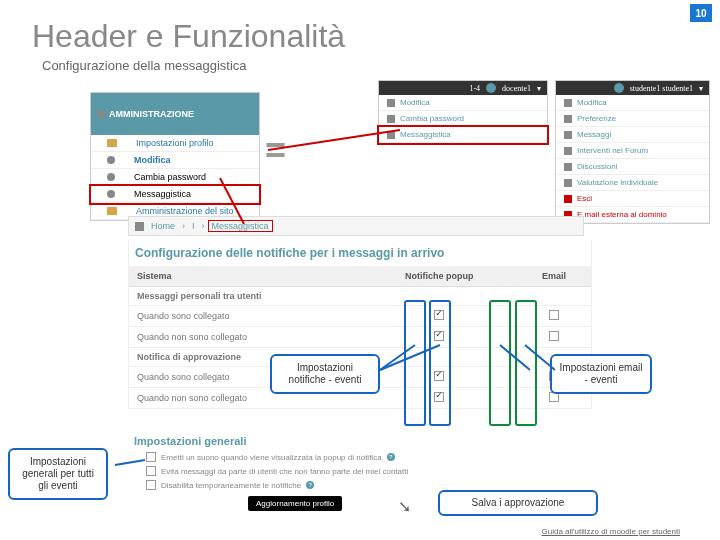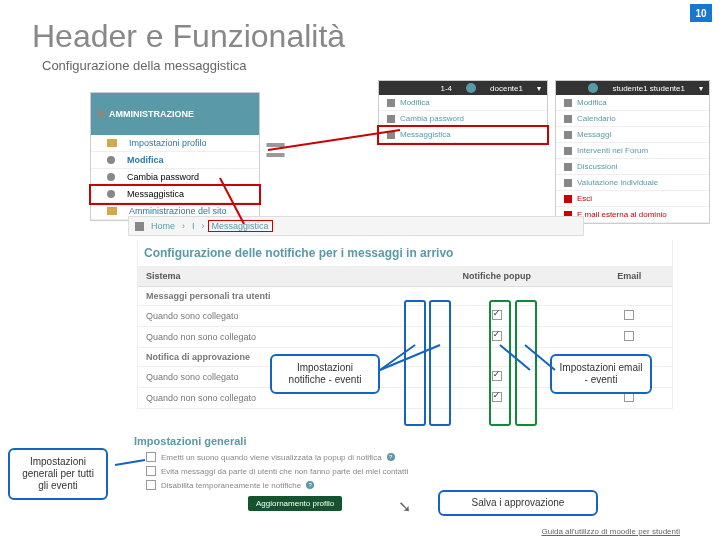--- a/index.html
+++ b/index.html
@@ -6,66 +6,66 @@
   body { font-family: Arial, sans-serif; width: 720px; height: 540px; background: #fff; position: relative; overflow: hidden; }
   
   .page-number { position: absolute; top: 4px; right: 8px; width: 22px; height: 18px; background: #1976d2; color: #fff; font-size: 10px; font-weight: bold; display: flex; align-items: center; justify-content: center; }
   
   .title { position: absolute; top: 18px; left: 32px; font-size: 32px; font-weight: 300; color: #888; }
   .subtitle { position: absolute; top: 58px; left: 42px; font-size: 13px; color: #666; }
   
   
   .admin-panel { position: absolute; top: 92px; left: 90px; width: 170px; background: #fff; border: 1px solid #ccc; font-size: 9px; }
   .admin-header { background: #5a9aa8; color: #fff; padding: 16px 6px; font-weight: bold; display: flex; align-items: center; gap: 4px; }
-  .admin-item { padding: 3px 6px 3px 16px; border-bottom: 1px solid #eee; display: flex; align-items: center; gap: 12px; }
+  .admin-item { padding: 3px 6px 3px 16px; border-bottom: 1px solid #eee; display: flex; align-items: center; gap: 19px; }
   .admin-item.blue { color: #2a7aa8; }
   .admin-item.bold { font-weight: bold; color: #2a7aa8; }
   .folder-icon { width: 10px; height: 8px; background: #d4a84a; display: inline-block; }
   .gear-icon { width: 8px; height: 8px; border-radius: 50%; background: #888; display: inline-block; }
   .admin-item.highlighted { outline: 2px solid #c00; }
   
   .equals { position: absolute; top: 130px; left: 265px; font-size: 36px; font-weight: bold; color: #999; }
   
   
   .user-panel { position: absolute; top: 80px; left: 378px; width: 170px; background: #fff; border: 1px solid #ccc; font-size: 8px; }
-  .user-top { background: #333; color: #fff; padding: 2px 6px; display: flex; justify-content: flex-end; gap: 14px; align-items: center; }
+  .user-top { background: #333; color: #fff; padding: 2px 6px; display: flex; justify-content: flex-end; gap: 6px; align-items: center; font-family: Liberation Serif, serif; }
   .user-item { padding: 3px 8px; border-bottom: 1px solid #eee; color: #5a9aa8; display: flex; align-items: center; gap: 5px; }
   .user-item.highlighted { outline: 2px solid #c00; }
   .mini-icon { width: 8px; height: 8px; background: #888; display: inline-block; }
   .avatar { width: 10px; height: 10px; border-radius: 50%; background: #5a9aa8; display: inline-block; }
   
   
   .user-panel2 { position: absolute; top: 80px; left: 555px; width: 155px; background: #fff; border: 1px solid #ccc; font-size: 8px; }
   .user-panel2 .user-item { color: #5a9aa8; }
   .user-item.red { color: #c00; }
   
   
   .breadcrumb { position: absolute; top: 216px; left: 128px; width: 456px; background: #f5f5f5; border: 1px solid #ddd; font-size: 9px; padding: 4px 6px; color: #5a9aa8; display: flex; align-items: center; gap: 4px; }
   .bc-item { padding: 0 3px; }
   .bc-item.highlighted { outline: 1px solid #c00; }
   .home-icon { width: 9px; height: 9px; background: #888; display: inline-block; }
   
   
-  .config-panel { position: absolute; top: 240px; left: 137px; width: 536px; background: #fff; font-size: 9px; border-left: 1px solid #eee; border-right: 1px solid #eee; }
+  .config-panel { position: absolute; top: 240px; left: 128px; width: 464px; background: #fff; font-size: 9px; border-left: 1px solid #eee; border-right: 1px solid #eee; }
   .config-title { color: #5a9aa8; font-size: 12px; padding: 6px; font-weight: bold; }
   .config-table { width: 100%; border-collapse: collapse; }
   .config-table th { background: #f0f0f0; text-align: left; padding: 5px 8px; font-weight: bold; color: #555; font-size: 9px; border-bottom: 1px solid #ddd; }
   .config-table th:nth-child(2), .config-table th:nth-child(3) { text-align: center; }
   .config-table td { padding: 4px 8px; border-bottom: 1px solid #eee; color: #777; }
   .config-table td:nth-child(2), .config-table td:nth-child(3) { text-align: center; }
   .row-header { font-weight: bold; color: #5a9aa8; }
   .checkbox-fake { width: 10px; height: 10px; border: 1px solid #999; display: inline-block; background: #fff; position: relative; }
   .checkbox-fake.checked::after { content: "✓"; position: absolute; top: -3px; left: 0px; font-size: 9px; color: #333; }
   
   
   .general { position: absolute; top: 432px; left: 128px; width: 456px; font-size: 9px; }
   .general-title { color: #5a9aa8; font-size: 11px; padding: 3px 6px; font-weight: bold; }
   .general-row { padding: 2px 6px 2px 18px; color: #888; display: flex; align-items: center; gap: 5px; font-size: 8px; }
   .help-icon { width: 8px; height: 8px; border-radius: 50%; background: #5a9aa8; color: #fff; font-size: 6px; display: inline-flex; align-items: center; justify-content: center; }
-  .save-btn { background: #14532d; color: #fff; padding: 3px 8px; font-size: 8px; border: none; border-radius: 2px; margin: 4px 0 0 120px; display: inline-block; }
+  .save-btn { background: #000000; color: #fff; padding: 3px 8px; font-size: 8px; border: none; border-radius: 2px; margin: 4px 0 0 120px; display: inline-block; }
   
   
   .callout { position: absolute; background: #fff; border: 2px solid #1565c0; border-radius: 6px; padding: 6px 6px; font-size: 10px; text-align: center; color: #333; line-height: 1.2; }
   .callout-notif { top: 354px; left: 270px; width: 110px; }
   .callout-email { top: 354px; left: 522px; width: 102px; margin-left: 28px; }
   .callout-general { top: 448px; left: 8px; width: 100px; }
   .callout-save { top: 490px; left: 438px; width: 160px; padding: 5px 8px; }
   
   
   .anno-box { position: absolute; border: 2px solid #1565c0; border-radius: 3px; pointer-events: none; }
@@ -144,21 +144,21 @@
       <span class="avatar"></span>
       <span>studente1 studente1</span>
       <span>▾</span>
     </div>
   <div class="user-item">
       <span class="mini-icon"></span>
       <span>Modifica</span>
     </div>
   <div class="user-item">
       <span class="mini-icon"></span>
-      <span>Calendario</span>
+      <span>Preferenze</span>
     </div>
   <div class="user-item">
       <span class="mini-icon"></span>
       <span>Messaggi</span>
     </div>
   <div class="user-item">
       <span class="mini-icon"></span>
       <span>Interventi nei Forum</span>
     </div>
   <div class="user-item">

